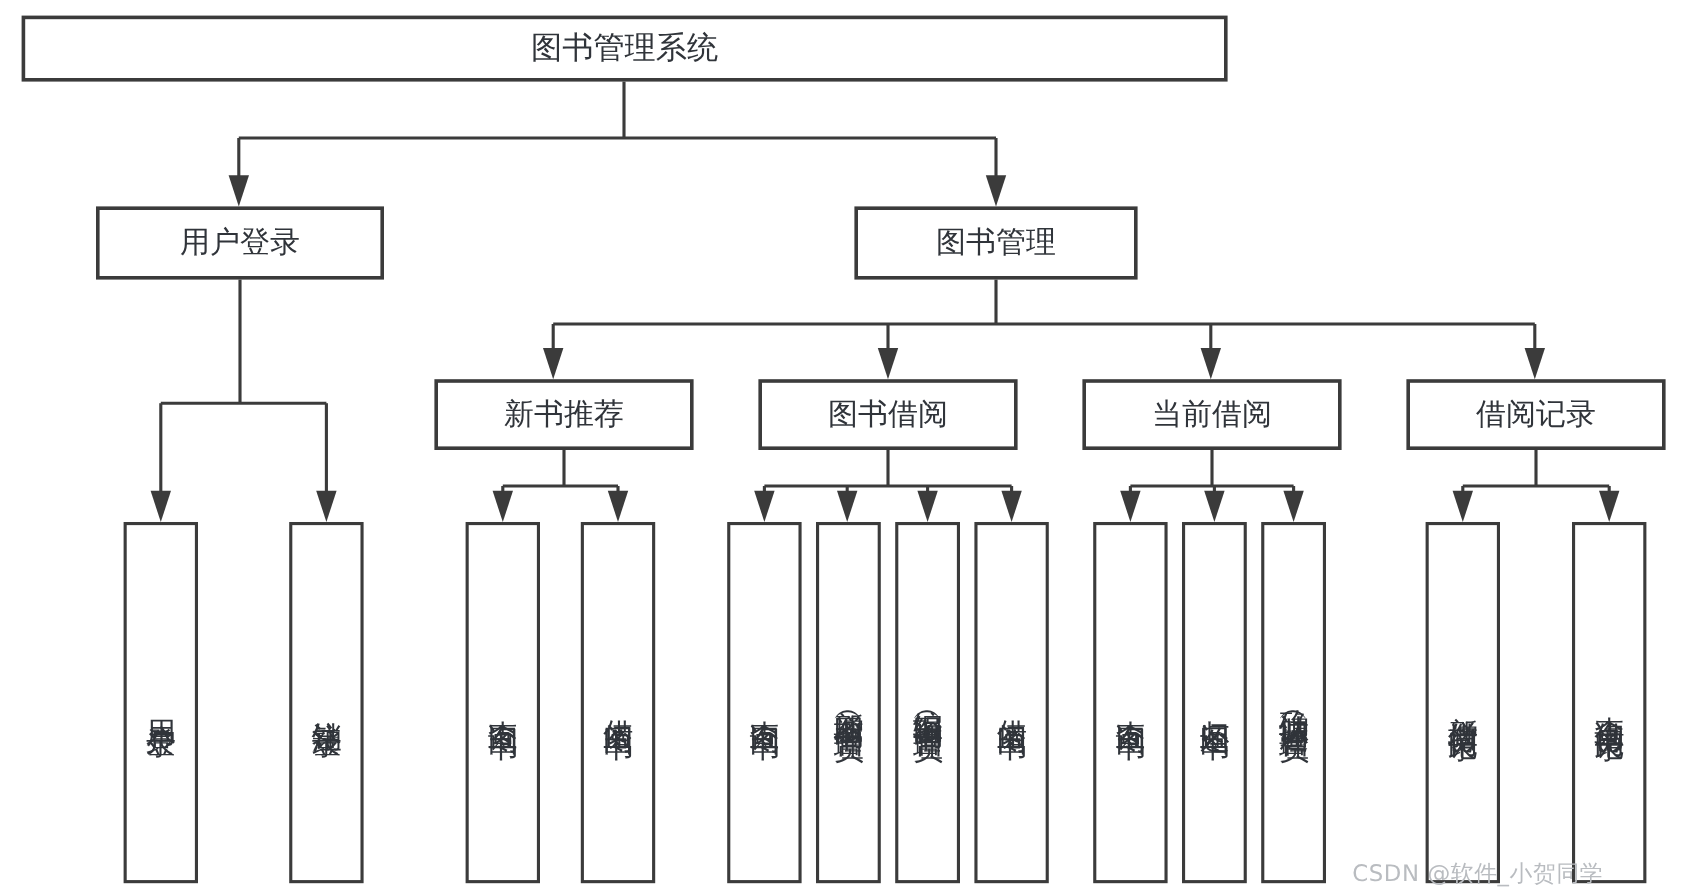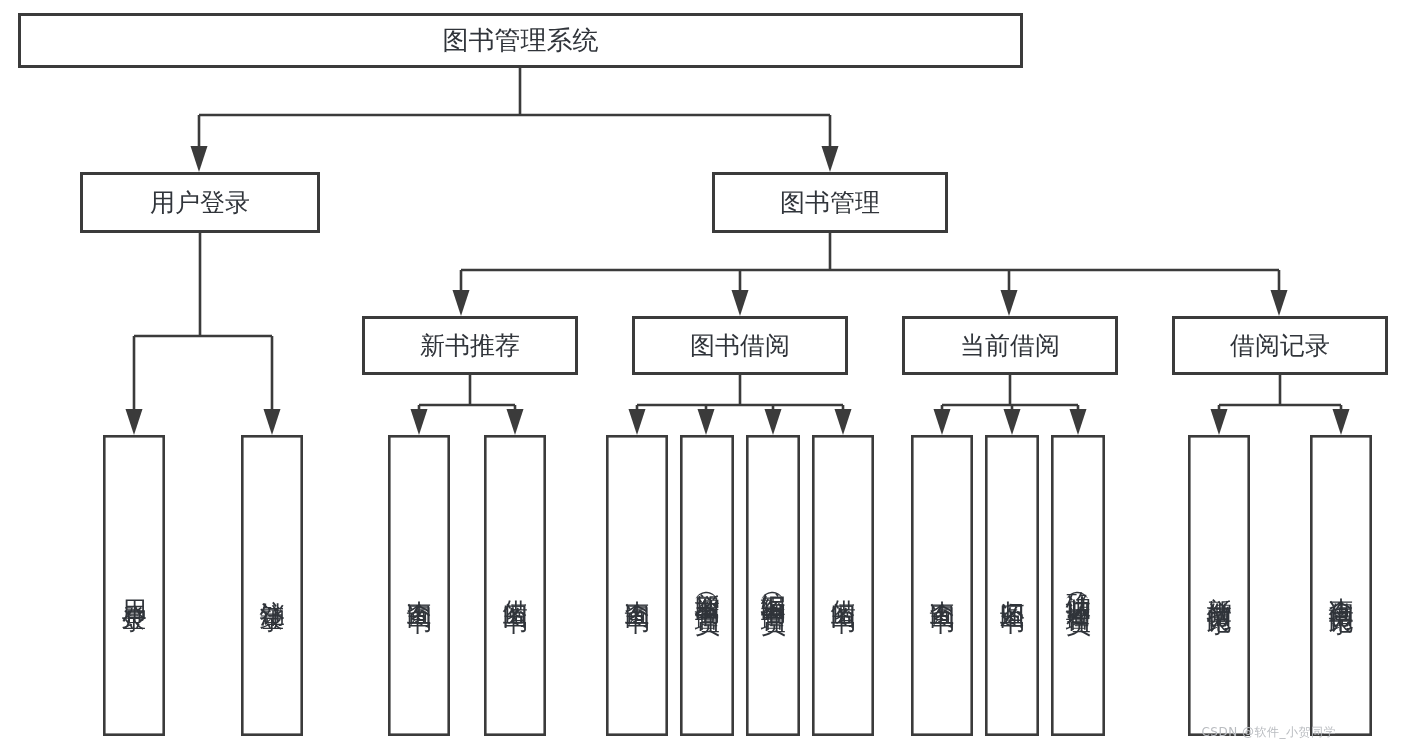--- a/index.html
+++ b/index.html
@@ -72,21 +72,21 @@
     letter-spacing: 3px;
     color: #30343a;
     white-space: nowrap;
     text-align: left;
   }
   .watermark {
     position: absolute;
     right: 8px;
     bottom: 6px;
     font-family: "DejaVu Sans", "Liberation Sans", sans-serif;
-    font-size: 12px;
+    font-size: 19px;
     color: #b9bcc0;
     letter-spacing: 0.5px;
     white-space: nowrap;
   }
 </style>
 </head>
 <body>
 
 <div id="diagram-root">
 

